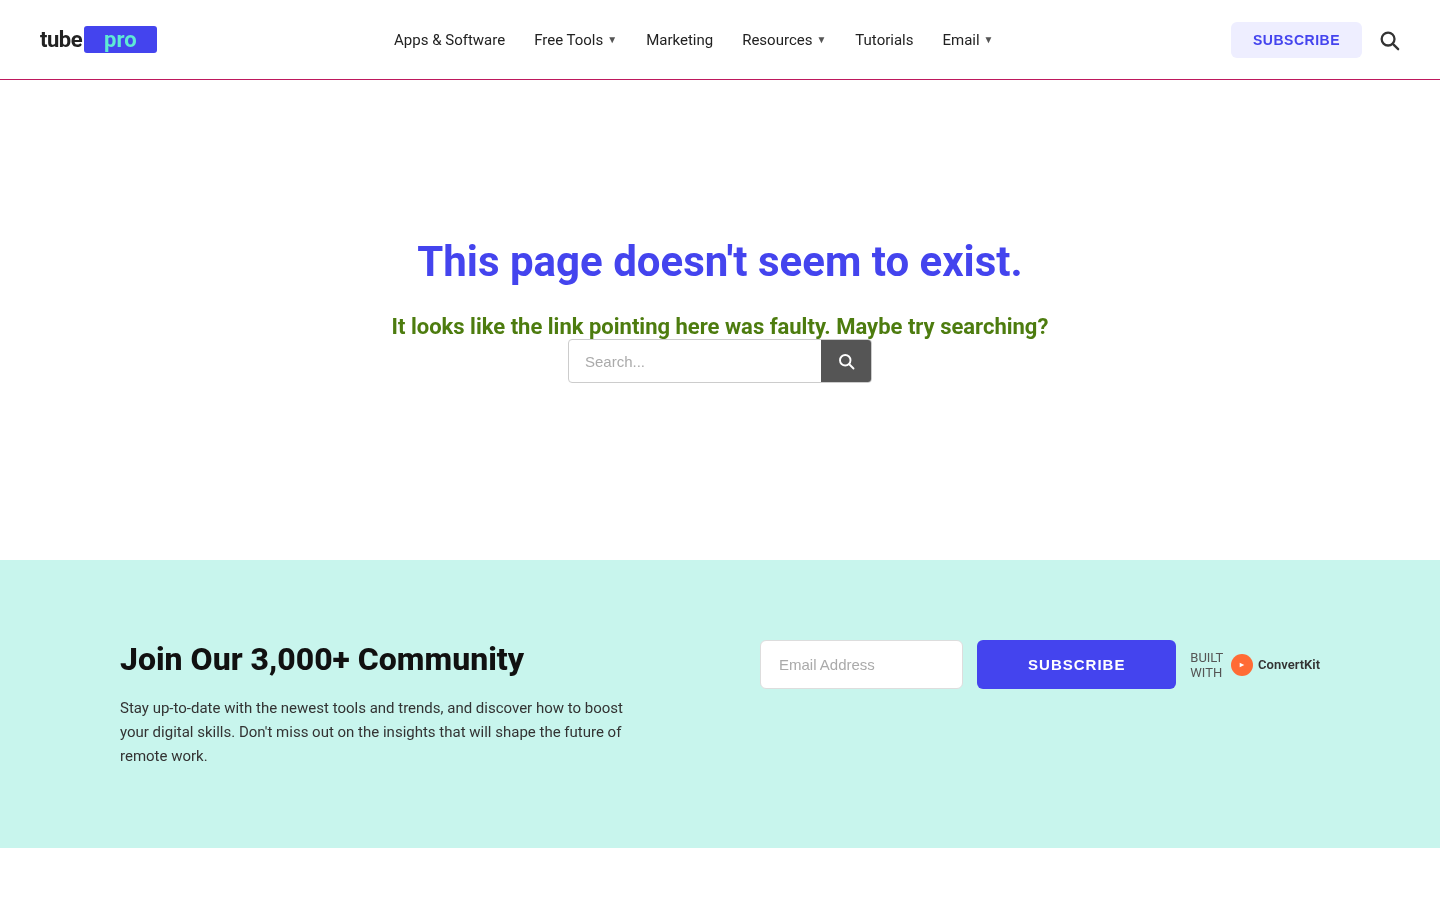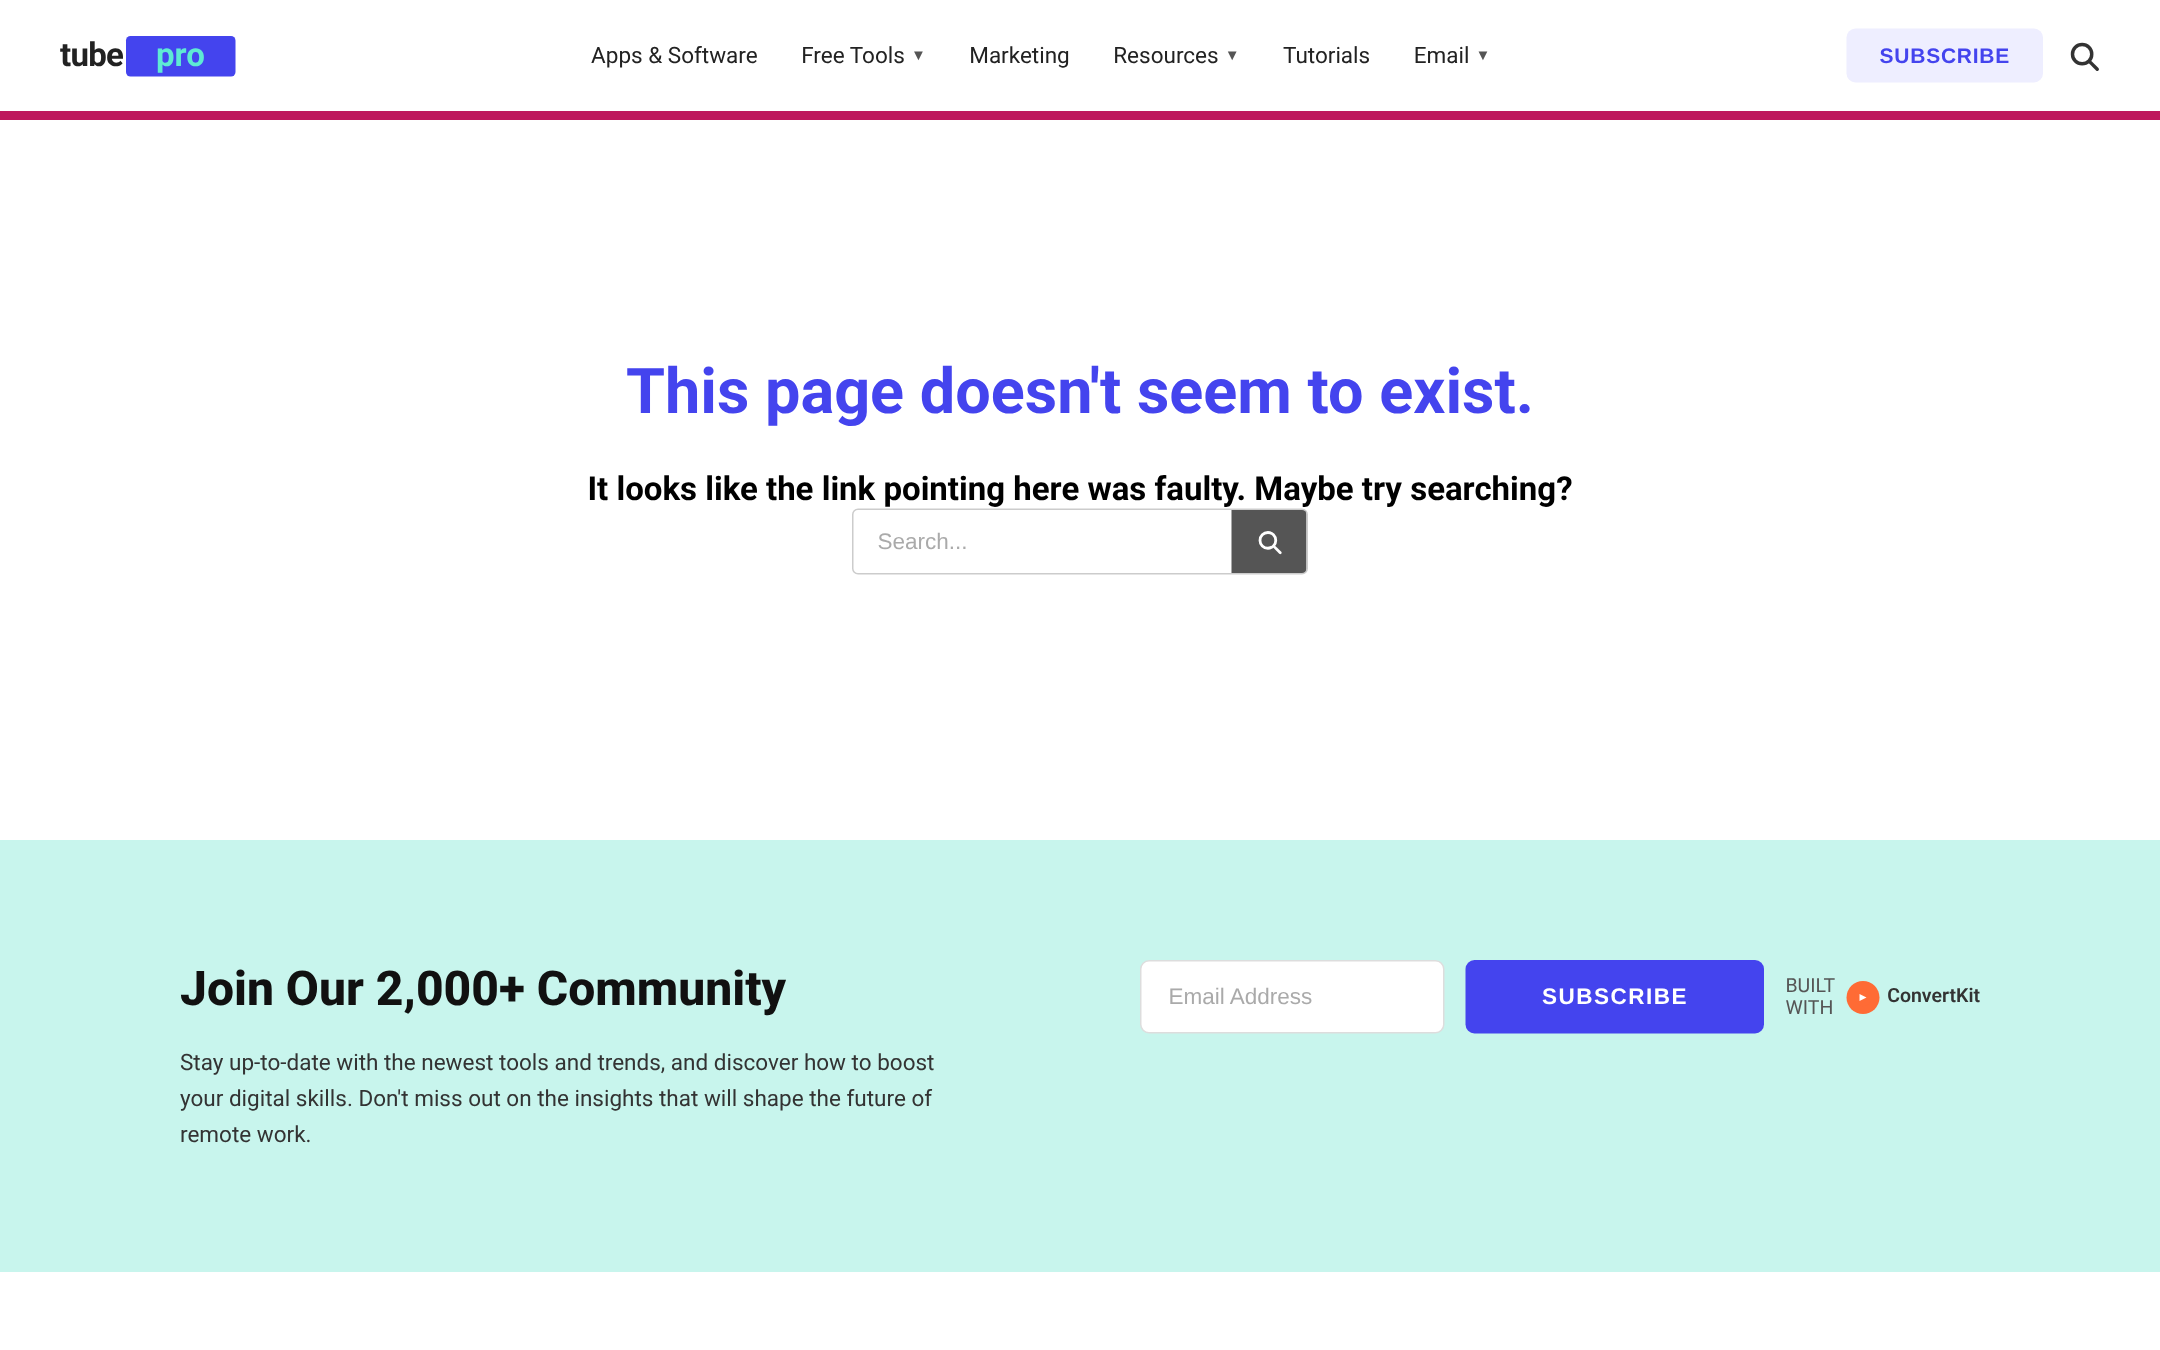--- a/index.html
+++ b/index.html
@@ -5,21 +5,21 @@
     * { margin: 0; padding: 0; box-sizing: border-box; }
     body { font-family: -apple-system, BlinkMacSystemFont, 'Segoe UI', Roboto, sans-serif; background: #fff; min-height: 900px; }
 
     
     header {
       display: flex;
       align-items: center;
       justify-content: space-between;
       padding: 0 40px;
       height: 80px;
-      border-bottom: 6px solid #be185d;
+      border-bottom: 1px solid #be185d;
       background: #fff;
     }
     .logo-area {
       display: flex;
       align-items: center;
       gap: 6px;
     }
     .logo-box {
       display: flex;
       align-items: center;
@@ -96,21 +96,21 @@
     .error-title {
       font-size: 42px;
       font-weight: 700;
       color: #4444ee;
       text-align: center;
       margin-bottom: 28px;
     }
     .error-subtitle {
       font-size: 22px;
       font-weight: 700;
-      color: #000000;
+      color: #4d7c0f;
       text-align: center;
     }
     .search-form {
       display: flex;
       align-items: center;
       width: 304px;
       border: 1.5px solid #ccc;
       border-radius: 4px;
       overflow: hidden;
       background: #fff;
@@ -274,21 +274,21 @@
       <svg width="18" height="18" viewBox="0 0 24 24" fill="none" stroke="#fff" stroke-width="2.5" stroke-linecap="round" stroke-linejoin="round">
         <circle cx="11" cy="11" r="7"></circle>
         <line x1="17" y1="17" x2="22" y2="22"></line>
       </svg>
     </button>
   </form>
 </main>
 
 <footer>
   <div class="footer-left">
-    <h2 class="footer-title">Join Our 2,000+ Community</h2>
+    <h2 class="footer-title">Join Our 3,000+ Community</h2>
     <p class="footer-desc">Stay up-to-date with the newest tools and trends, and discover how to boost your digital skills. Don't miss out on the insights that will shape the future of remote work.</p>
   </div>
 
   <div class="footer-right">
     <input class="email-input" type="email" placeholder="Email Address" style="">
     <button class="footer-subscribe-btn">SUBSCRIBE</button>
     <div class="built-with">
       <span>BUILT WITH</span>
       <div class="convertkit-logo">
         <span class="ck-icon">

